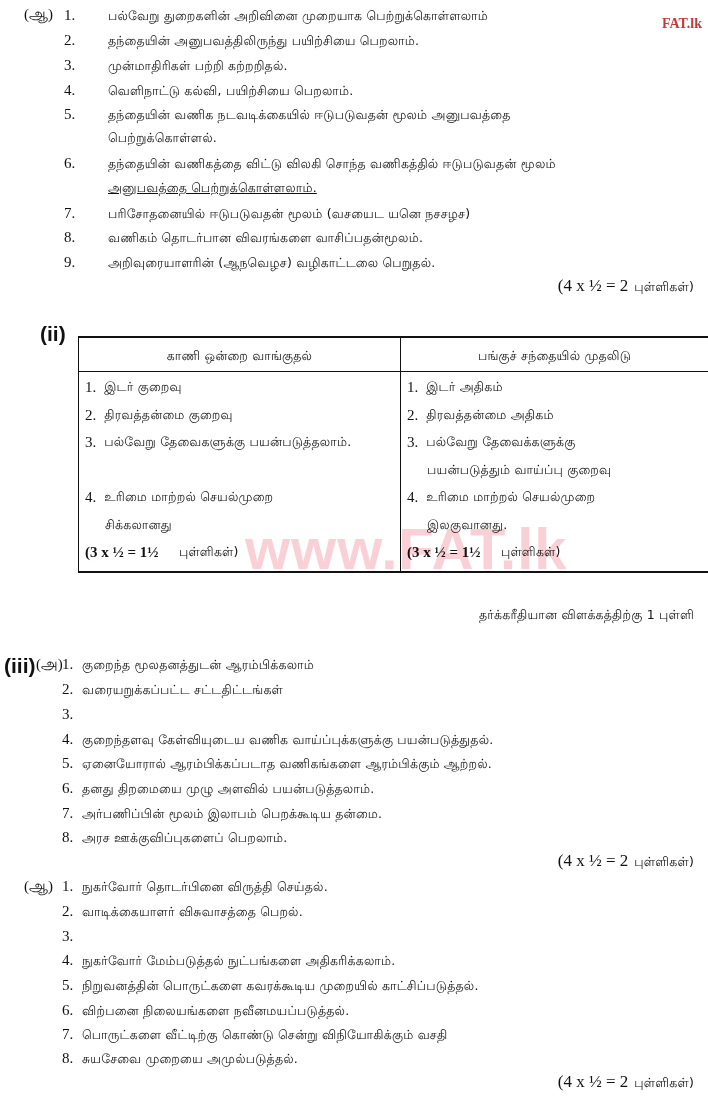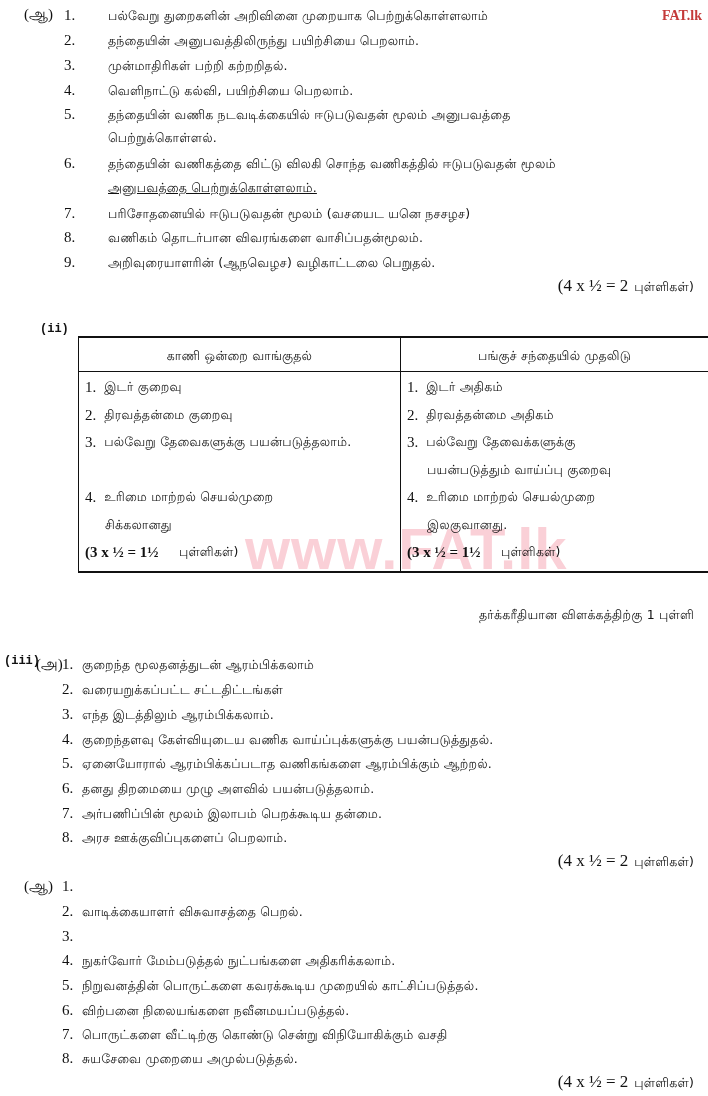--- a/index.html
+++ b/index.html
@@ -4,25 +4,25 @@
 <style>
   html, body { margin: 0; padding: 0; background: #ffffff; }
   body {
     width: 708px; height: 1096px; position: relative; overflow: hidden;
     font-family: "DejaVu Sans", sans-serif; color: #111;
   }
   .num { font-family: "Liberation Serif", serif; font-size: 15px; }
   .ta { font-size: 12.5px; letter-spacing: 0.2px; }
   .line { position: absolute; white-space: nowrap; display: flex; align-items: baseline; }
   .label { font-family: "Liberation Serif", serif; font-size: 15px; position: absolute; }
-  .roman { font-family: Liberation Mono, monospace; font-size: 12px; font-weight: bold; position: absolute; }
+  .roman { font-family: Liberation Sans, sans-serif; font-size: 21px; font-weight: bold; position: absolute; }
   .marks { position: absolute; right: 14px; white-space: nowrap; display: flex; align-items: baseline; gap: 6px; }
   .marks .m-num { font-family: "Liberation Serif", serif; font-size: 17px; }
   .watermark-top {
-    position: absolute; top: 8px; right: 6px;
+    position: absolute; top: 16px; right: 6px;
     font-family: "Liberation Serif", serif; font-weight: bold; font-size: 14px; color: #c43a3a; text-align: center;
   }
   .watermark-center {
     position: absolute; left: 245px; top: 515px;
     font-family: "Liberation Sans", sans-serif; font-weight: bold; font-size: 58px;
     color: rgba(240, 120, 140, 0.35); letter-spacing: 1px; pointer-events: none;
   }
   table.cmp {
     position: absolute; left: 78px; top: 336px; width: 634px;
     border-collapse: collapse; border-top: 2px solid #111; border-bottom: 2px solid #111; border-radius: 11px;
@@ -169,21 +169,20 @@
   <div class="line" style="left:62px; top:656px;">
     <span class="num" style="width:20px">1.</span>
       <span class="ta">குறைந்த மூலதனத்துடன் ஆரம்பிக்கலாம்</span>
   </div>
   <div class="line" style="left:62px; top:681px;">
     <span class="num" style="width:20px">2.</span>
       <span class="ta">வரையறுக்கப்பட்ட சட்டதிட்டங்கள்</span>
   </div>
   <div class="line" style="left:62px; top:706px;">
     <span class="num" style="width:20px">3.</span>
-      <span class="ta">எந்த இடத்திலும் ஆரம்பிக்கலாம்.</span>
   </div>
   <div class="line" style="left:62px; top:731px;">
     <span class="num" style="width:20px">4.</span>
       <span class="ta">குறைந்தளவு கேள்வியுடைய வணிக வாய்ப்புக்களுக்கு பயன்படுத்துதல்.</span>
   </div>
   <div class="line" style="left:62px; top:755px;">
     <span class="num" style="width:20px">5.</span>
       <span class="ta">ஏனையோரால் ஆரம்பிக்கப்படாத வணிகங்களை ஆரம்பிக்கும் ஆற்றல்.</span>
   </div>
   <div class="line" style="left:62px; top:780px;">
@@ -202,20 +201,21 @@
     <span class="m-num">(4 x ½  = 2</span>
     <span class="ta">புள்ளிகள்)</span>
   </div>
 </div>
 
 <div>
   <span class="label" style="left:24px; top:878px;">(ஆ)</span>
 
   <div class="line" style="left:62px; top:878px;">
     <span class="num" style="width:20px">1.</span>
+      <span class="ta">நுகர்வோர் தொடர்பினை விருத்தி செய்தல்.</span>
   </div>
   <div class="line" style="left:62px; top:903px;">
     <span class="num" style="width:20px">2.</span>
       <span class="ta">வாடிக்கையாளர் விசுவாசத்தை பெறல்.</span>
   </div>
   <div class="line" style="left:62px; top:928px;">
     <span class="num" style="width:20px">3.</span>
   </div>
   <div class="line" style="left:62px; top:952px;">
     <span class="num" style="width:20px">4.</span>

